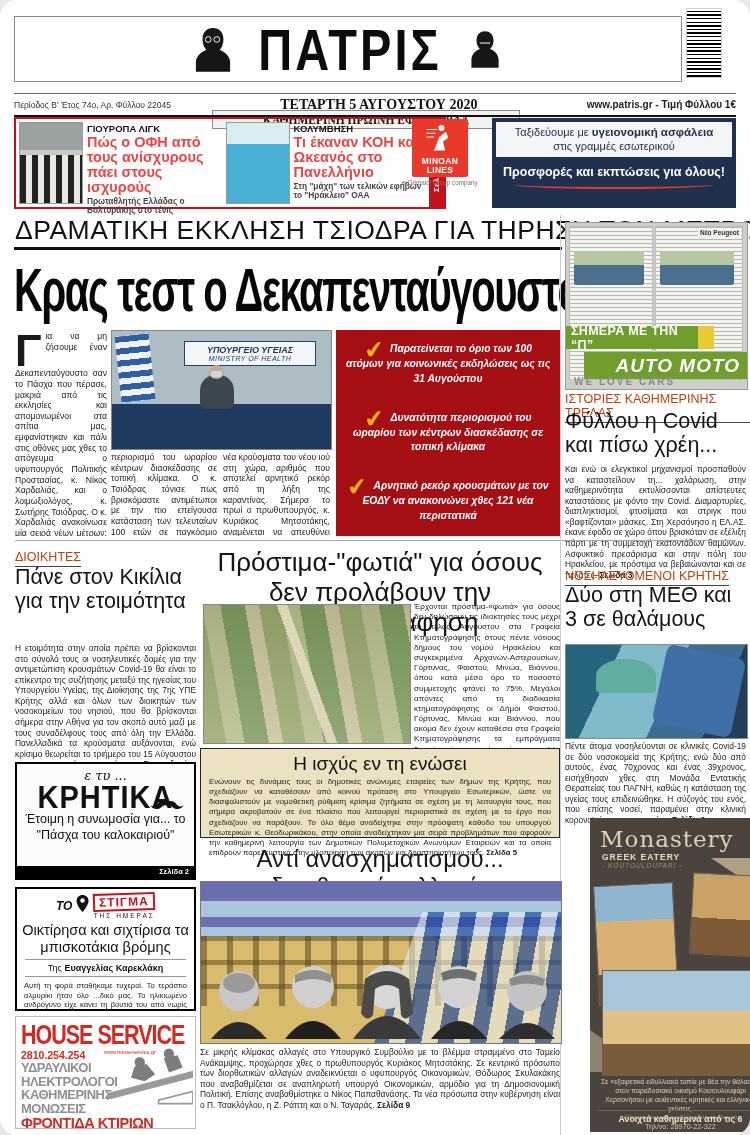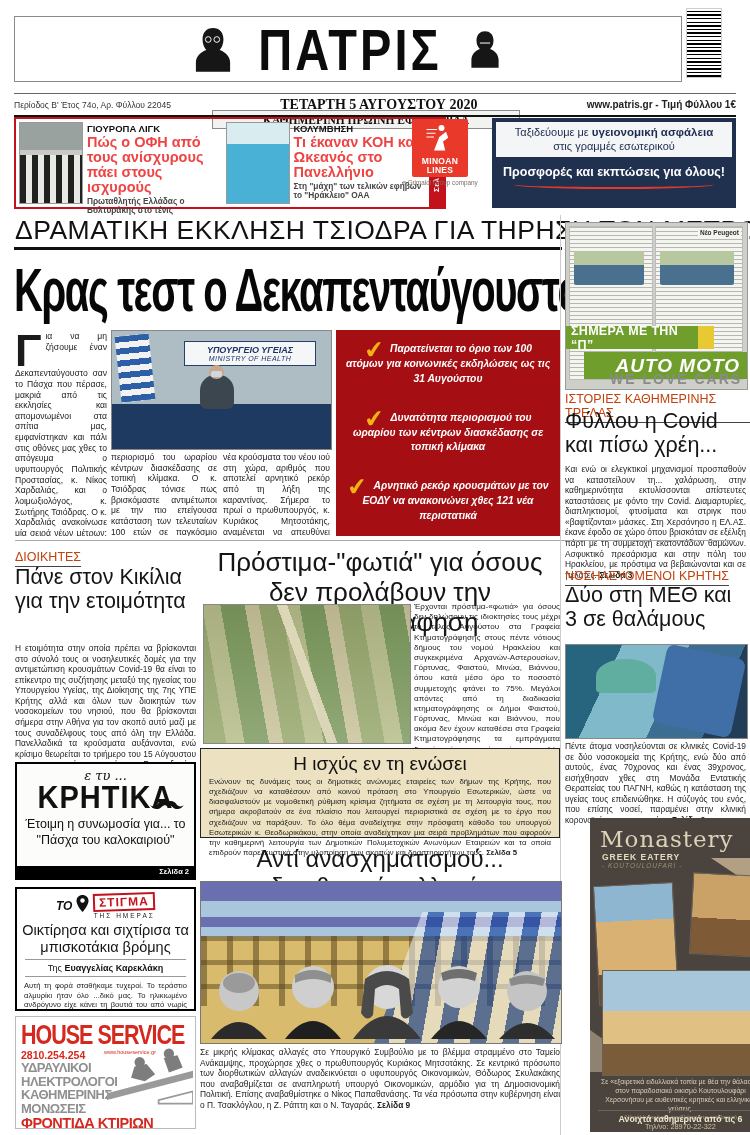--- a/index.html
+++ b/index.html
@@ -1,17 +1,17 @@
 <!DOCTYPE html>
 <html><head>
 <meta charset="utf-8">
 <style>
   html,body{margin:0;padding:0;background:#e9e9e9;}
   #page{position:relative;width:750px;height:1135px;background:#fff;margin:0 auto;
-        font-family:"Liberation Sans","DejaVu Sans",sans-serif;color:#111;overflow:hidden;}
+        font-family:"Liberation Sans","DejaVu Sans",sans-serif;color:#111;overflow:hidden;border-radius:17px;}
   .abs{position:absolute;}
   .justify{text-align:justify;}
   .body-sm{font-size:8.4px;line-height:1.26;color:#1c1c1c;}
   .pageref{font-weight:bold;}
   
   .masthead-box{left:14px;top:16px;width:666px;height:64px;border:1px solid #8a8a8a;
                 display:flex;align-items:center;justify-content:center;gap:26px;}
   .paper-title{font-weight:900;font-size:47px;letter-spacing:3px;transform:scaleY(1.22);color:#0c0c0c;line-height:1;}
   .portrait svg{display:block;}
   .subtitle-box{left:212px;top:70px;width:306px;height:17px;border:1px solid #8a8a8a;background:#f2f2f0;
@@ -76,40 +76,40 @@
   .supp-page{position:absolute;background:#f5f5f0;border:1px solid #bbb;
              background-image:repeating-linear-gradient(180deg,rgba(120,120,120,.5) 0 1px,transparent 1px 4px);}
   .supp-car{position:absolute;background:linear-gradient(180deg,#b7c7a0 0 40%,#49718f 40%);border-radius:2px;}
   .peugeot{position:absolute;top:6px;right:6px;font-size:6.5px;font-weight:bold;color:#2e2e2e;background:#f5f5f0;padding:0 2px;}
   .supp-banner1{position:absolute;left:0;top:103px;width:132px;height:23px;background:#6f9e2c;color:#fff;
                 font-weight:900;font-size:12.5px;display:flex;align-items:center;padding-left:5px;letter-spacing:.3px;}
   .supp-yellow{position:absolute;left:132px;top:103px;width:16px;height:23px;background:#e8c931;}
   .supp-banner2{position:absolute;right:0;top:129px;width:156px;height:27px;background:#6f9e2c;color:#fff;
                 font-weight:900;font-style:italic;font-size:19px;display:flex;align-items:center;justify-content:flex-end;
                 padding-right:7px;letter-spacing:1px;}
-  .supp-foot{position:absolute;left:8px;bottom:2px;font-size:14px;color:#8a8a8a;letter-spacing:2px;font-weight:bold;margin-left:36px;}
+  .supp-foot{position:absolute;left:8px;bottom:2px;font-size:10px;color:#8a8a8a;letter-spacing:2px;font-weight:bold;}
   .sec-kicker{font-size:12.5px;color:#c2410c;border-bottom:1px solid #444;display:inline-block;padding-bottom:2px;}
   .h-med{font-weight:400;color:#151515;}
   .covid-headline{left:565px;top:409px;width:181px;font-size:21.5px;line-height:1.12;}
   .covid-body{left:565px;top:464px;width:181px;height:96px;}
   .meth-headline{left:565px;top:583px;width:181px;font-size:21.5px;line-height:1.12;}
   .hospital-photo{left:565px;top:644px;width:181px;height:93px;border:1px solid #888;
       background:linear-gradient(115deg,#27657f 0 25%,#7fb9ca 25% 55%,#3c6d92 55% 80%,#223d57 80%);}
   .hosp-cap{position:absolute;left:30px;top:14px;width:60px;height:34px;background:#5fae9f;border-radius:50% 50% 10% 10%;}
   .hosp-drape{position:absolute;right:8px;top:6px;width:80px;height:80px;background:#3f6fa6;border-radius:8px;transform:rotate(12deg);}
   .meth-body{left:565px;top:741px;width:181px;height:72px;}
   
   .dio-headline{left:15px;top:565px;width:181px;font-size:21.5px;line-height:1.12;}
   .dio-body{left:15px;top:643px;width:181px;height:114px;}
   .kritika-box{left:15px;top:762px;width:181px;height:118px;border:2px solid #000;box-sizing:border-box;
                background:#fcfcfa;text-align:center;overflow:hidden;}
   .kritika-script{font-family:"DejaVu Serif",serif;font-style:italic;font-size:13px;margin-top:4px;}
   .kritika-title{font-size:29px;font-weight:900;letter-spacing:1px;line-height:1;transform:scaleY(1.1);}
   .mustache{position:absolute;right:10px;top:34px;}
-  .kritika-text{font-size:12.5px;line-height:1.25;margin-top:5px;}
+  .kritika-text{font-size:12.5px;line-height:1.25;}
   .kritika-bar{position:absolute;left:0;bottom:0;width:100%;height:12px;background:#000;color:#fff;
                font-size:7.5px;font-weight:bold;text-align:right;padding:1px 5px 0 0;box-sizing:border-box;}
   .stigma-box{left:15px;top:887px;width:181px;height:124px;border:2px solid #000;box-sizing:border-box;
               background:#fff;text-align:center;overflow:hidden;}
   .stigma-head{display:flex;align-items:center;justify-content:center;gap:4px;margin-top:3px;}
   .stigma-to{font-weight:bold;font-size:12px;font-style:italic;}
   .stigma-stamp{border:2px solid #c3121b;color:#c3121b;font-weight:900;font-size:12px;padding:0 4px;
                 transform:rotate(-2deg);letter-spacing:1px;}
   .stigma-sub{font-size:6.5px;letter-spacing:2px;color:#222;margin-top:1px;}
   .stigma-headline{font-size:14.5px;line-height:1.15;margin-top:3px;}

